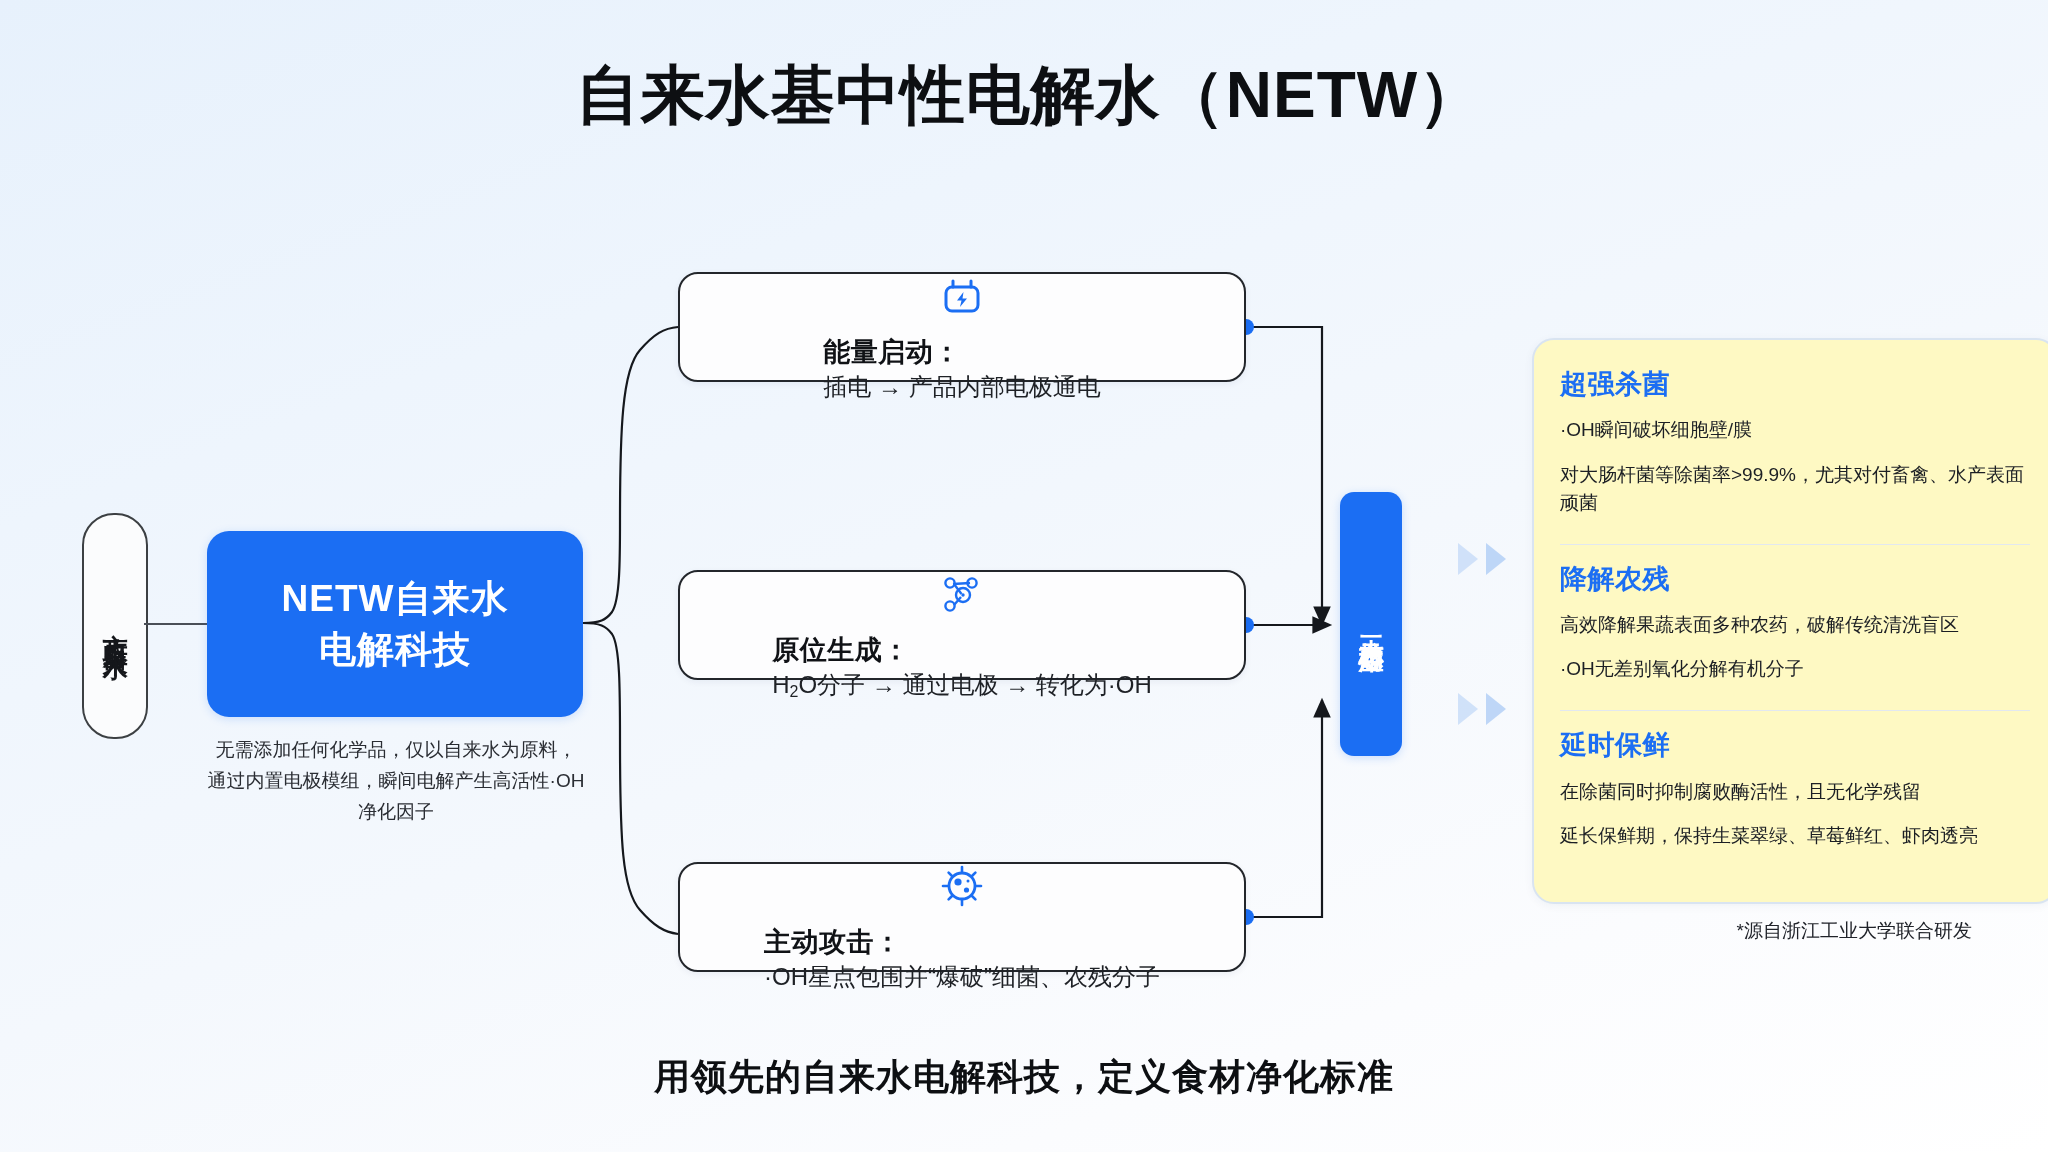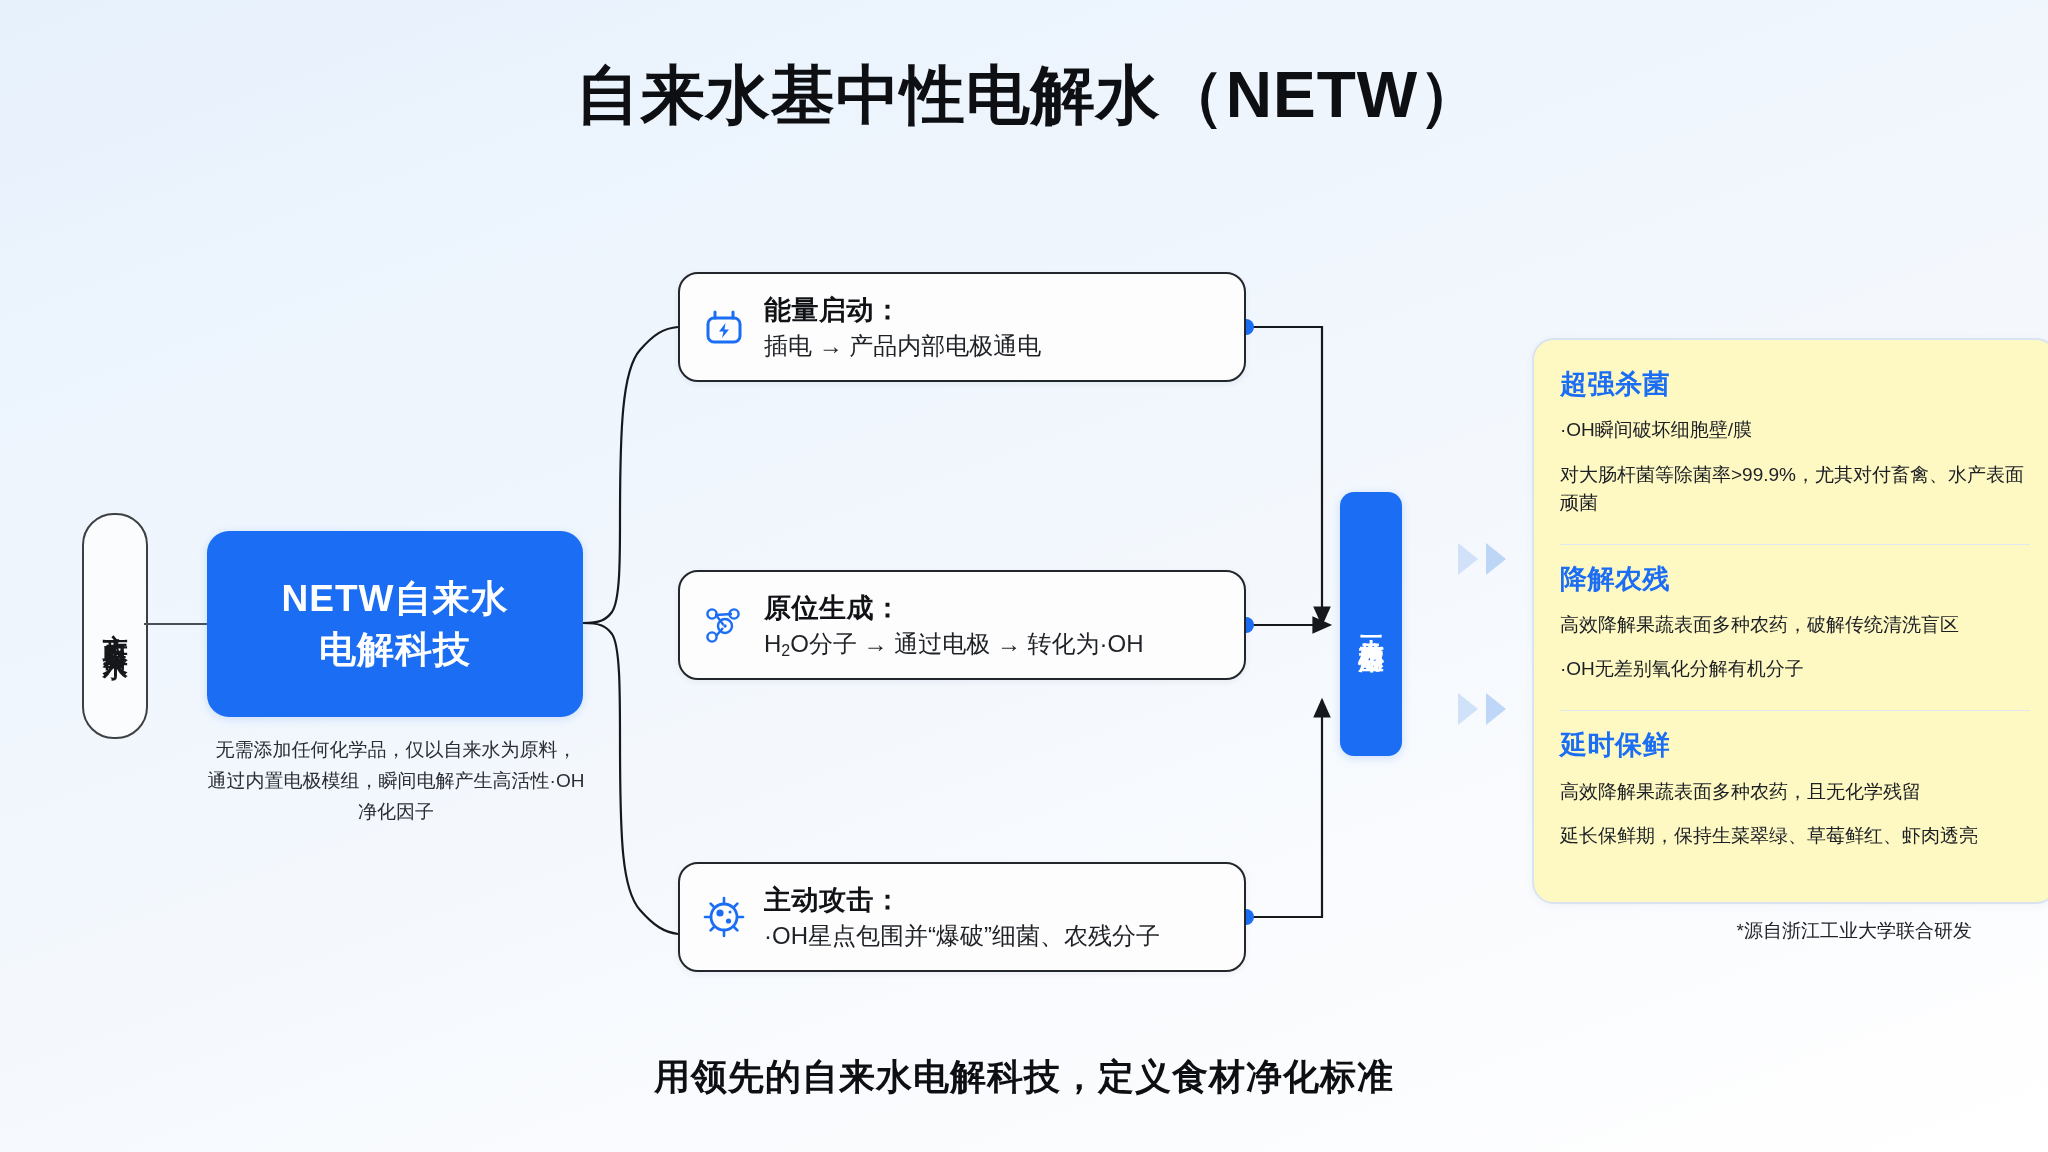--- a/index.html
+++ b/index.html
@@ -49,20 +49,21 @@
 
   
   #chip-line{left:144px;top:623px;width:63px;height:2px;background:#4a4f57;}
 
   
   .step-card{
     left:678px;width:568px;height:110px;
     background:#fdfdfe;border:2px solid #23262b;border-radius:20px;
     display:flex;align-items:center;gap:18px;padding:0 22px;box-sizing:border-box;
     box-shadow:0 2px 7px rgba(20,40,80,.06);
+    flex-direction:column;
   }
   #step-1{top:272px;}
   #step-2{top:570px;}
   #step-3{top:862px;}
   .step-ic{flex:0 0 44px;width:44px;height:44px;display:block;}
   .step-tx{flex:1 1 auto;min-width:0;}
   .step-h{font-size:27px;font-weight:700;color:#101216;line-height:1.2;margin-bottom:4px;letter-spacing:.5px;}
   .step-s{font-size:24px;color:#1e2126;line-height:1.22;white-space:nowrap;}
   .step-s sub{font-size:16px;vertical-align:baseline;position:relative;top:4px;}
 
@@ -229,21 +230,21 @@
 
     <div class="app-item">
       <div class="app-h">降解农残</div>
       <div class="app-p">高效降解果蔬表面多种农药，破解传统清洗盲区</div>
       <div class="app-p">·OH无差别氧化分解有机分子</div>
     </div>
     <div class="app-div"></div>
 
     <div class="app-item">
       <div class="app-h">延时保鲜</div>
-      <div class="app-p">高效降解果蔬表面多种农药，且无化学残留</div>
+      <div class="app-p">在除菌同时抑制腐败酶活性，且无化学残留</div>
       <div class="app-p">延长保鲜期，保持生菜翠绿、草莓鲜红、虾肉透亮</div>
     </div>
 
   </div>
 
   <div class="abs" id="panel-note">*源自浙江工业大学联合研发</div>
 
   <div class="abs" id="tagline">用领先的自来水电解科技，定义食材净化标准</div>
 
 </div>

